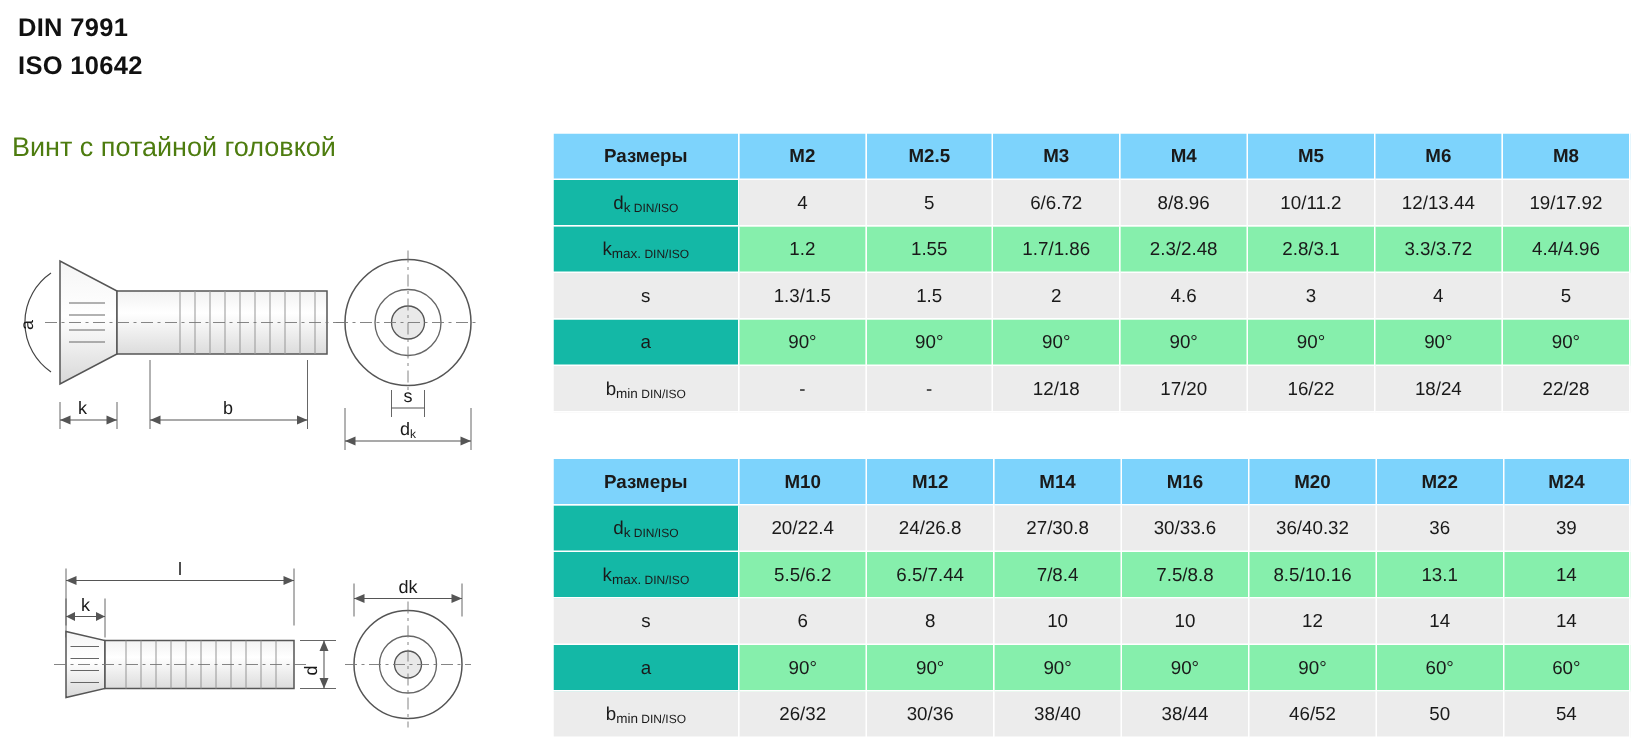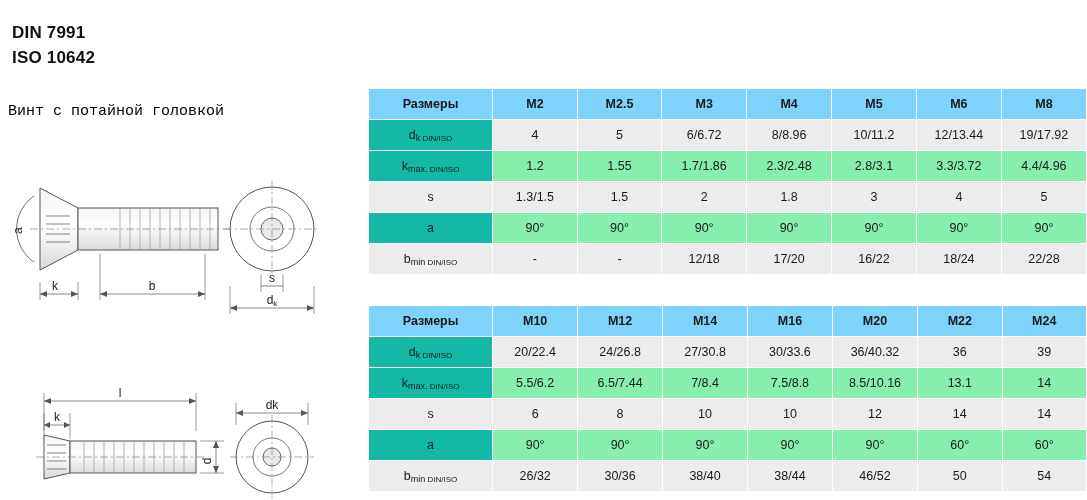--- a/index.html
+++ b/index.html
@@ -21,42 +21,40 @@
     height: 500px;
   }
 
   
   .left-col {
     position: absolute;
     left: 0;
     top: 0;
     width: 360px;
     height: 428px;
-    margin-top: 14px;
   }
   .title-block {
     position: absolute;
     left: 12px;
     top: 6px;
   }
   .title-line {
     font-size: 17px;
     font-weight: bold;
     color: #111111;
     line-height: 25px;
     letter-spacing: 0.2px;
   }
   .subtitle {
     position: absolute;
     left: 8px;
     top: 88px;
-    font-size: 15px;
-    color: #000000;
+    font-size: 18px;
+    color: #4d7c0f;
     line-height: 20px;
-    font-family: Liberation Mono, monospace;
   }
 
   .drawing-top {
     position: absolute;
     left: 0;
     top: 160px;
     width: 360px;
     height: 150px;
   }
   .drawing-bottom {
@@ -334,21 +332,21 @@
           <td class="row-dark">2.3/2.48</td>
           <td class="row-dark">2.8/3.1</td>
           <td class="row-dark">3.3/3.72</td>
           <td class="row-dark">4.4/4.96</td>
         </tr>
         <tr>
           <td class="label-cell lighter"><span>s</span></td>
           <td class="row-light">1.3/1.5</td>
           <td class="row-light">1.5</td>
           <td class="row-light">2</td>
-          <td class="row-light">1.8</td>
+          <td class="row-light">4.6</td>
           <td class="row-light">3</td>
           <td class="row-light">4</td>
           <td class="row-light">5</td>
         </tr>
         <tr>
           <td class="label-cell"><span>a</span></td>
           <td class="row-dark">90°</td>
           <td class="row-dark">90°</td>
           <td class="row-dark">90°</td>
           <td class="row-dark">90°</td>

